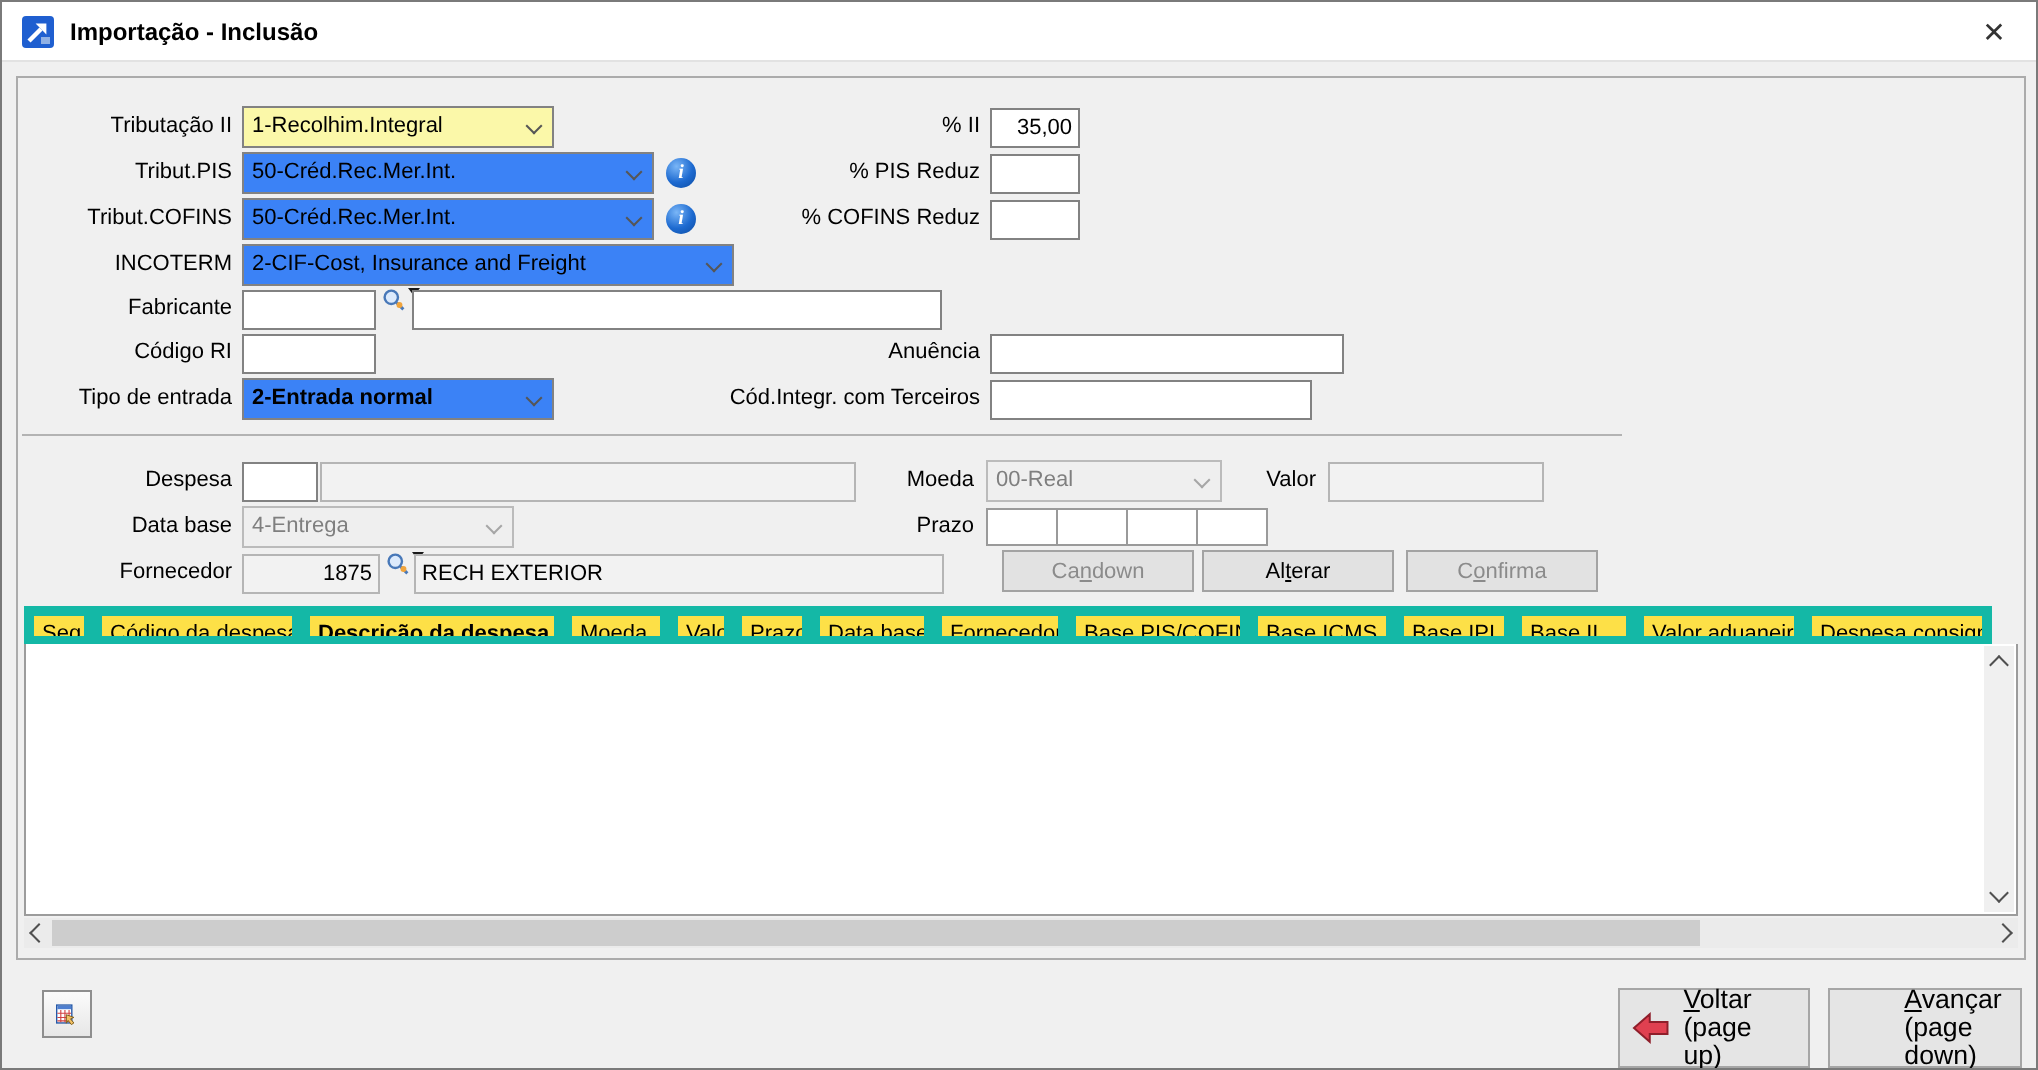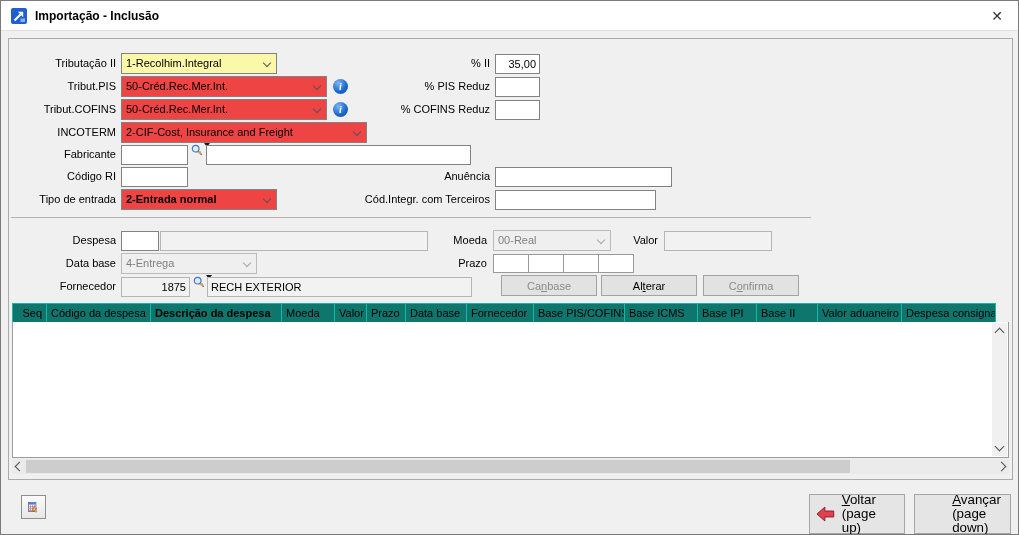--- a/index.html
+++ b/index.html
@@ -15,21 +15,21 @@
   .close-btn{position:absolute;right:10px;top:4px;width:22px;height:22px;text-align:center;
     line-height:22px;font-size:14px;color:#333;cursor:pointer;}
   
   .panel{position:absolute;left:7px;top:37px;width:1005px;height:442px;
     border:1px solid #ababab;background:#f0f0f0;}
   .lbl{position:absolute;height:21px;line-height:21px;text-align:right;white-space:nowrap;}
   .field{position:absolute;height:20px;border:1px solid #828282;background:#fff;
     font-family:inherit;font-size:11px;color:#000;padding:0 3px;outline:none;}
   .field.num{text-align:right;}
   .field.dis{background:#f2f2f2;border-color:#b5b5b5;}
-  .combo{position:absolute;height:21px;border:1px solid #828282;background:#ef4444;
+  .combo{position:absolute;height:21px;border:1px solid #828282;background:#3b82f6;
     padding:3px 18px 0 4px;white-space:nowrap;overflow:hidden;cursor:default;}
   .combo.yellow{background:#fbf8a9;}
   .combo.dis{background:#efefef;color:#7f7f7f;border-color:#bbbbbb;}
   .chev{position:absolute;right:6px;top:6px;width:6px;height:6px;
     border-right:1px solid #565656;border-bottom:1px solid #565656;transform:rotate(45deg);}
   .combo.dis .chev{border-color:#a6a6a6;}
   .info-icon{position:absolute;width:15px;height:15px;border-radius:50%;
     background:radial-gradient(circle at 35% 28%,#7ab6f7,#1d6ad0 55%,#0c4ba0);
     color:#fff;text-align:center;line-height:15px;font-size:10px;font-weight:bold;
     font-family:"Liberation Serif",serif;font-style:italic;cursor:pointer;}
@@ -40,21 +40,21 @@
   .btn{position:absolute;height:21px;background:#e2e2e2;border:1px solid #a3a3a3;
     text-align:center;line-height:19px;font-family:inherit;font-size:11px;cursor:pointer;}
   .btn.off{color:#8b8b8b;}
   .mn{text-decoration:underline;}
   
   .prazo-cell{position:absolute;width:36px;height:19px;border:1px solid #9a9a9a;
     background:#fff;font:inherit;padding:0 2px;outline:none;}
   
   .thead{position:absolute;left:3px;top:264px;width:997px;height:20px;display:flex;
     overflow:hidden;}
-  .th{flex:0 0 auto;height:20px;background:#0f766e;border:1px solid #14b8a6;
+  .th{flex:0 0 auto;height:20px;background:#fde047;border:5px solid #14b8a6;
     margin-left:-1px;padding:3px 4px 0;white-space:nowrap;overflow:hidden;cursor:pointer;}
   .th:first-child{margin-left:0;}
   .th.r{text-align:right;}
   .tbody{position:absolute;left:3px;top:283px;width:997px;height:136px;background:#fff;
     border:1px solid #9c9c9c;border-top:none;}
   .vstrip{position:absolute;right:1px;top:1px;bottom:1px;width:15px;background:#f0f0f0;}
   .ch{position:absolute;width:7px;height:7px;}
   .ch-up{left:4px;top:6px;border-left:1px solid #505050;border-top:1px solid #505050;
     transform:rotate(45deg);}
   .ch-down{left:4px;bottom:6px;border-right:1px solid #505050;border-bottom:1px solid #505050;
@@ -179,21 +179,21 @@
     <span class="search-wrap" style="left:184px;top:237px;">
       <svg width="13" height="13" viewBox="0 0 14 14">
         <circle cx="5" cy="5" r="3.6" fill="#dceafc" stroke="#4878b8" stroke-width="1.3"></circle>
         <line x1="7.8" y1="7.8" x2="11.5" y2="11.5" stroke="#4878b8" stroke-width="1.6"></line>
         <circle cx="9.4" cy="9.2" r="1.6" fill="#f0a43c"></circle>
       </svg>
       <span class="tri"></span>
     </span>
     <input class="field dis" style="left: 198px; top: 238px; width: 265px;" value="RECH EXTERIOR">
 
-    <button class="btn off" style="left:492px;top:236px;width:96px;"><span>Ca</span><span class="mn">n</span><span>base</span></button>
+    <button class="btn off" style="left:492px;top:236px;width:96px;"><span>Ca</span><span class="mn">n</span><span>down</span></button>
     <button class="btn" style="left:592px;top:236px;width:96px;"><span>Al</span><span class="mn">t</span><span>erar</span></button>
     <button class="btn off" style="left:694px;top:236px;width:96px;"><span>C</span><span class="mn">o</span><span>nfirma</span></button>
 
     <div class="thead">
       <div class="th r" style="width:35px;">Seq</div>
       <div class="th" style="width:105px;">Código da despesa</div>
       <div class="th" style="width:132px;font-weight:bold;">Descrição da despesa</div>
       <div class="th" style="width:54px;">Moeda</div>
       <div class="th r" style="width:33px;">Valor</div>
       <div class="th" style="width:40px;">Prazo</div>

